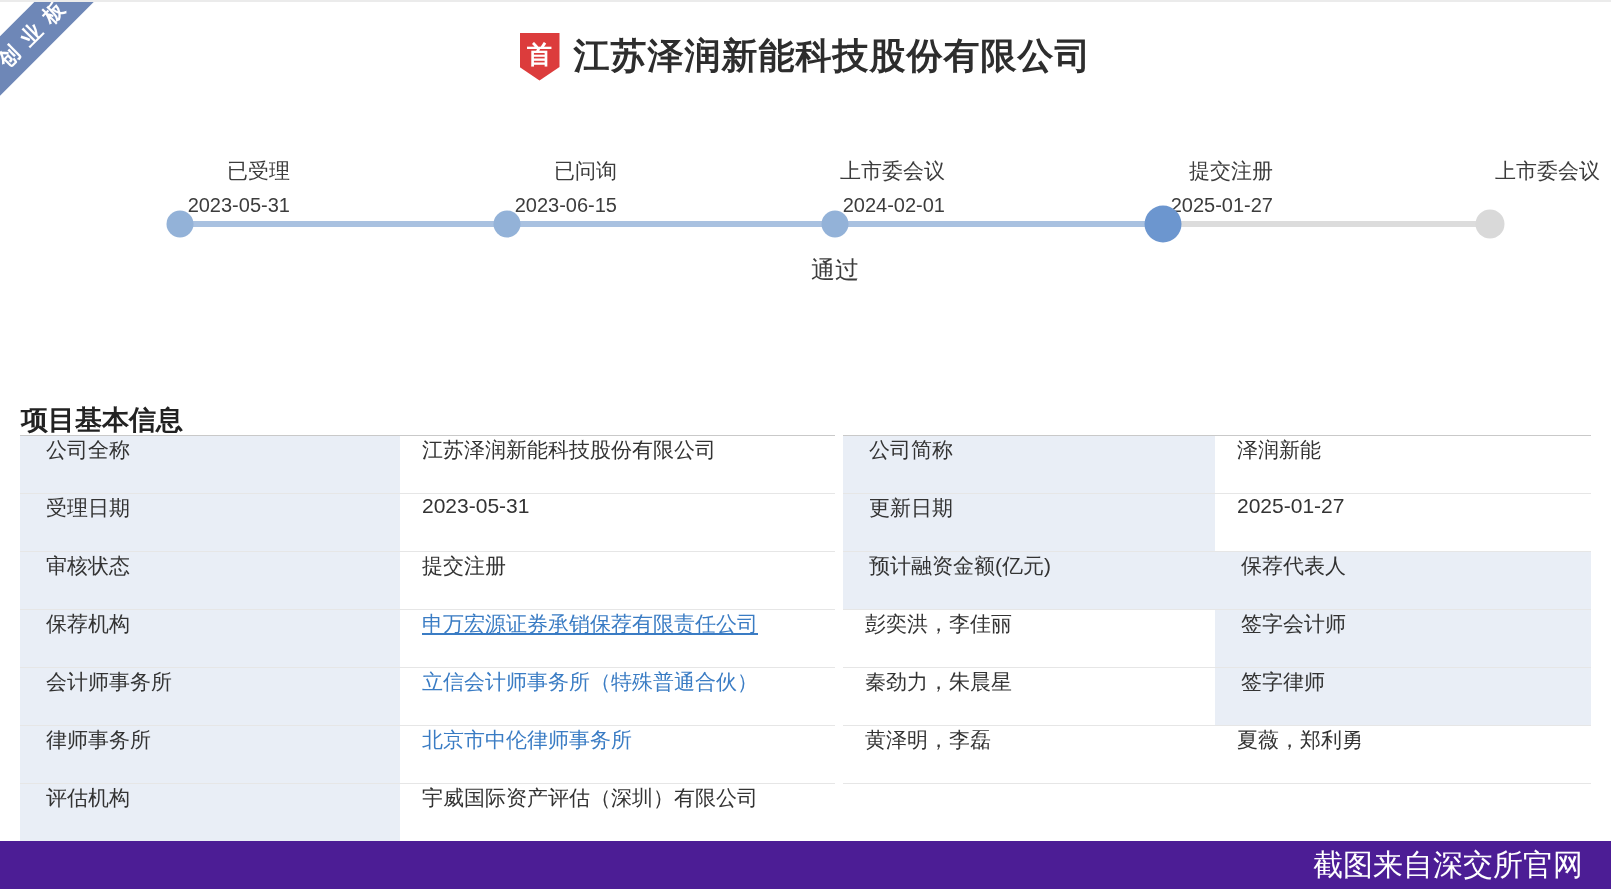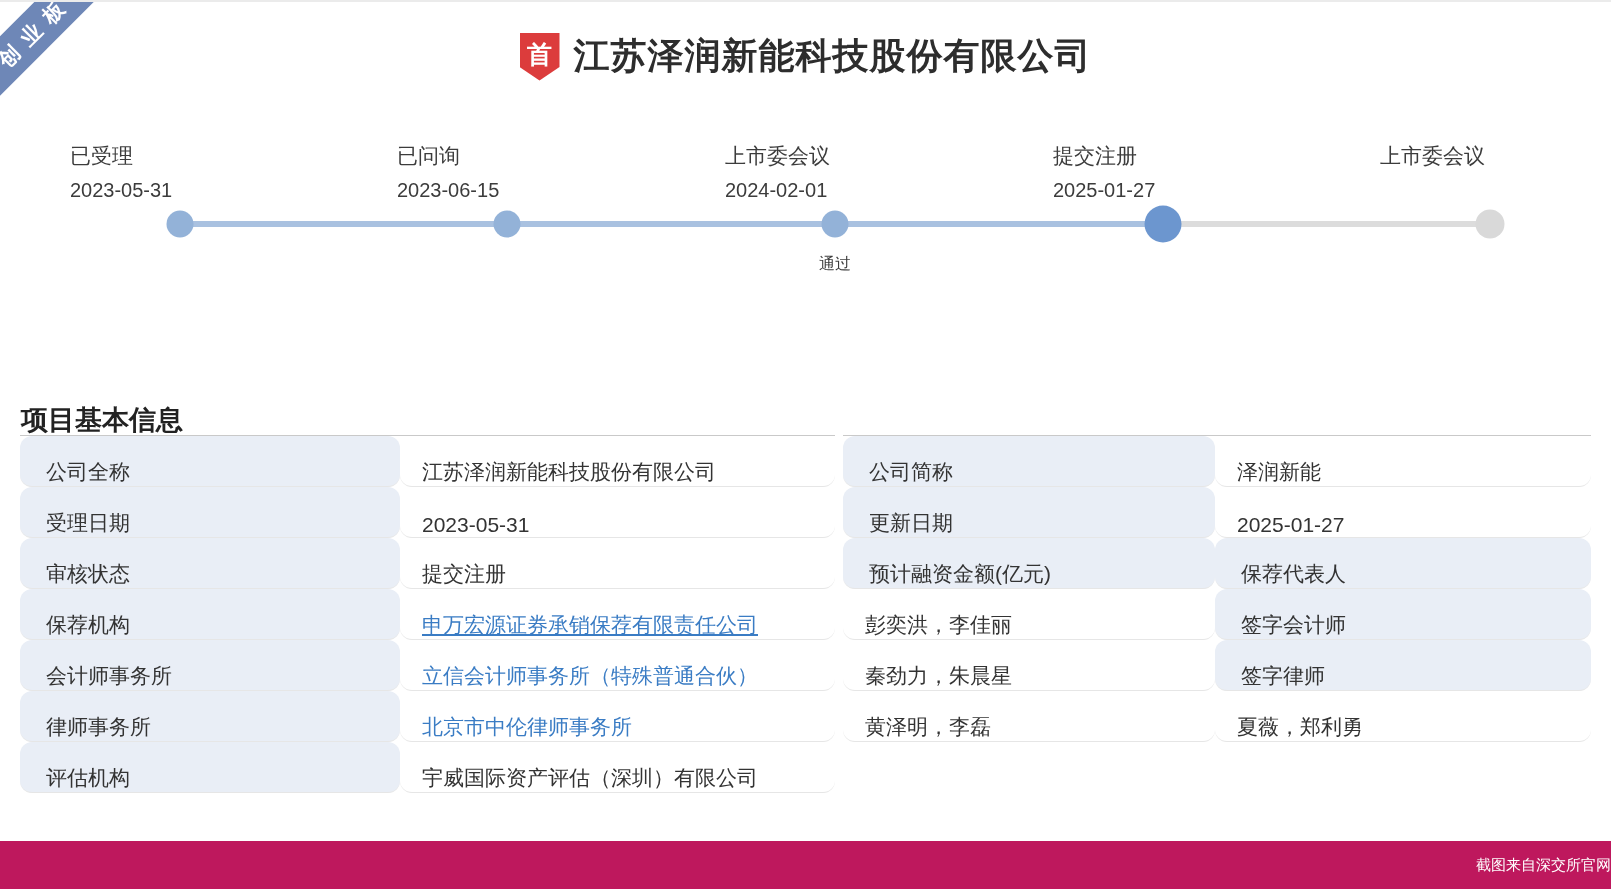--- a/index.html
+++ b/index.html
@@ -28,56 +28,56 @@
     display:flex;align-items:flex-start;justify-content:center;
     font-size:25px;font-weight:bold;padding-top:5px;box-sizing:border-box;
   }
   .page-title{font-size:36px;font-weight:700;color:#2d2d2d;letter-spacing:1px;}
 
   
   .timeline{position:absolute;top:140px;left:0;right:0;height:150px;}
   .tl-track{position:absolute;height:6px;top:79px;border-radius:3px;}
   .tl-track.blue{left:11.17%;width:61.02%;background:#a9c1e0;}
   .tl-track.gray{left:72.19%;width:20.30%;background:#dcdcdc;}
-  .tl-step{position:absolute;top:0;width:220px;transform:translateX(-50%);text-align:left;}
+  .tl-step{position:absolute;top:15px;width:220px;transform:translateX(-50%);text-align:right;}
   .tl-label{font-size:21px;color:#3c3c3c;}
   .tl-date{font-size:20px;color:#3c3c3c;margin-top:9px;}
   .tl-dot{position:absolute;top:82px;transform:translate(-50%,-50%);border-radius:50%;}
   .tl-dot.done{width:27px;height:27px;background:#93b2d8;}
   .tl-dot.active{width:37px;height:37px;background:#6c96cf;}
   .tl-dot.pending{width:29px;height:29px;background:#d9d9d9;}
   .tl-note{position:absolute;left:51.83%;top:112px;transform:translateX(-50%);
-    font-size:16px;color:#3c3c3c;}
+    font-size:24px;color:#3c3c3c;}
 
   
   .section-title{position:absolute;top:376px;left:21px;font-size:27px;font-weight:700;color:#222;margin-top:24px;}
 
   
   .info-table{
     position:absolute;top:433px;left:20px;width:1571px;
     display:flex;gap:8px;align-items:flex-start;
   }
   .tbl-half{border-top:1px solid #c9c9c9;display:grid;}
   .tbl-half.left{width:815px;grid-template-columns:380px 1fr;}
   .tbl-half.right{width:748px;grid-template-columns:372px 1fr;}
   .cell{
-    height:51px;box-sizing:border-box;display:flex;align-items:flex-end;
-    border-bottom:1px solid #e6e6e6;font-size:21px;color:#333;border-radius:12px;
+    height:58px;box-sizing:border-box;display:flex;align-items:flex-start;
+    border-bottom:1px solid #e6e6e6;font-size:21px;color:#333;
   }
   .cell.label{background:#e9eef6;padding-left:26px;}
   .cell.value{background:#fff;padding-left:22px;}
   a.cell-link{color:#3a7cc4;text-decoration:none;cursor:pointer;}
   a.cell-link.u{text-decoration:underline;}
 
   
   .bottom-bar{
-    position:absolute;left:0;right:0;bottom:0;height:48px;background:#be185d;
+    position:absolute;left:0;right:0;bottom:0;height:48px;background:#4c1d95;
     display:flex;align-items:center;justify-content:flex-end;
-    padding-right:0;box-sizing:border-box;
-    color:#fff;font-size:15px;
+    padding-right:28px;box-sizing:border-box;
+    color:#fff;font-size:30px;
   }
 </style>
 </head>
 <body>
 
 <div class="page">
 
   <div class="corner-ribbon">
     <span>创业板</span>
   </div>

